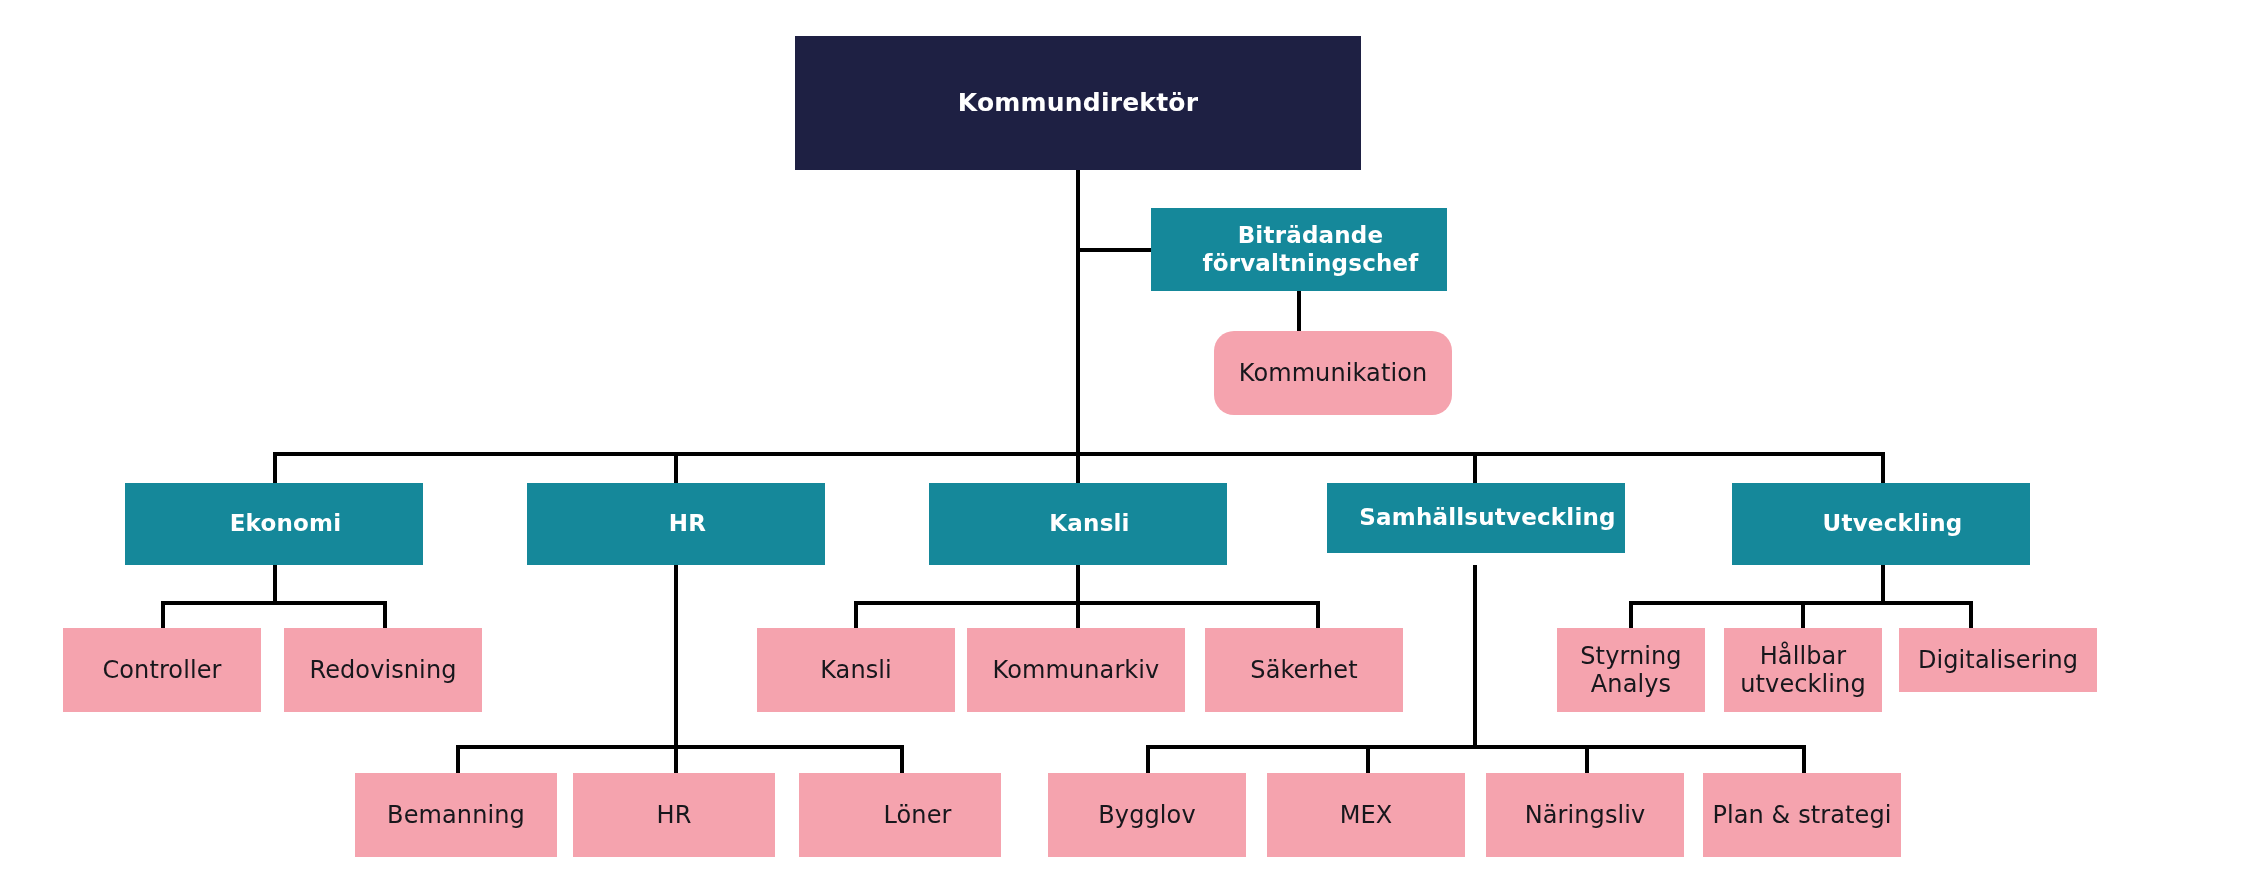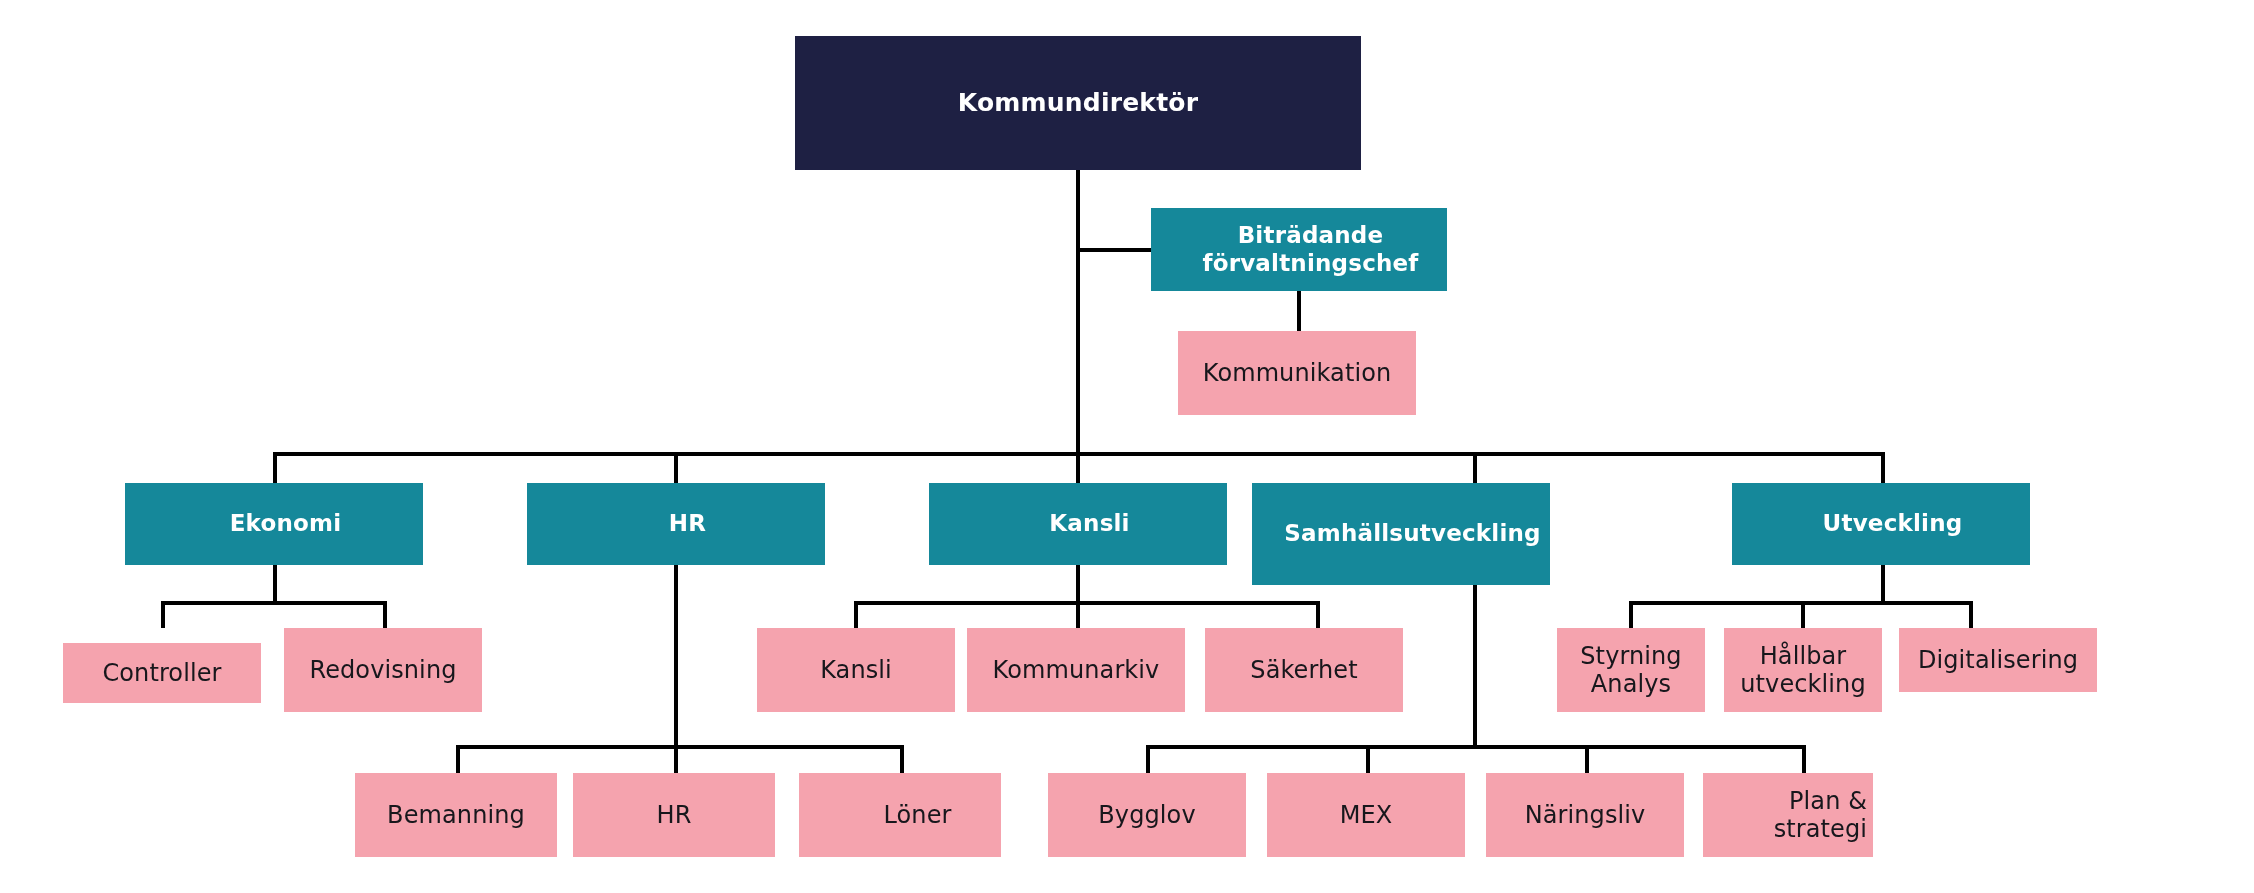--- a/index.html
+++ b/index.html
@@ -111,28 +111,28 @@
   <div class="conn v" style="left:1969px; top:601px; height:27px;"></div>
 
   <div class="node level0" style="left:795px; top:36px; width:566px; height:134px;">
     <span class="label">Kommundirektör</span>
   </div>
 
   <div class="node level1" style="left:1151px; top:208px; width:296px; height:83px;">
     <span class="label"><span>Biträdande</span><br><span>förvaltningschef</span></span>
   </div>
 
-  <div class="node leaf" style="left:1178px; top:331px; width:238px; height:84px;">
+  <div class="node leaf" style="left:1214px; top:331px; width:238px; height:84px;border-radius:20px;">
     <span class="label">Kommunikation</span>
   </div>
 
   <div class="node level1" style="left:125px; top:483px; width:298px; height:82px;">
     <span class="label">Ekonomi</span>
   </div>
-  <div class="node leaf" style="left:63px; top:628px; width:198px; height:60px;margin-top:15px;">
+  <div class="node leaf" style="left:63px; top:628px; width:198px; height:84px;">
     <span class="label">Controller</span>
   </div>
   <div class="node leaf" style="left:284px; top:628px; width:198px; height:84px;">
     <span class="label">Redovisning</span>
   </div>
 
   <div class="node level1" style="left:527px; top:483px; width:298px; height:82px;">
     <span class="label">HR</span>
   </div>
   <div class="node leaf" style="left:355px; top:773px; width:202px; height:84px;align-items:center;">
@@ -151,33 +151,33 @@
   <div class="node leaf" style="left:757px; top:628px; width:198px; height:84px;">
     <span class="label">Kansli</span>
   </div>
   <div class="node leaf" style="left:967px; top:628px; width:218px; height:84px;">
     <span class="label">Kommunarkiv</span>
   </div>
   <div class="node leaf" style="left:1197px; top:628px; width:198px; height:84px;margin-left:8px;">
     <span class="label">Säkerhet</span>
   </div>
 
-  <div class="node level1" style="left:1252px; top:483px; width:298px; height:102px;">
+  <div class="node level1" style="left:1327px; top:483px; width:298px; height:70px;">
     <span class="label">Samhällsutveckling</span>
   </div>
   <div class="node leaf" style="left:1048px; top:773px; width:198px; height:84px;">
     <span class="label">Bygglov</span>
   </div>
   <div class="node leaf" style="left:1267px; top:773px; width:198px; height:84px;">
     <span class="label">MEX</span>
   </div>
   <div class="node leaf" style="left:1486px; top:773px; width:198px; height:84px;">
     <span class="label">Näringsliv</span>
   </div>
-  <div class="node leaf" style="left:1703px; top:773px; width:170px; height:84px;text-align:right;">
+  <div class="node leaf" style="left:1703px; top:773px; width:198px; height:84px;">
     <span class="label">Plan &amp; strategi</span>
   </div>
 
   <div class="node level1" style="left:1732px; top:483px; width:298px; height:82px;">
     <span class="label">Utveckling</span>
   </div>
   <div class="node leaf" style="left:1557px; top:628px; width:148px; height:84px;">
     <span class="label">Styrning Analys</span>
   </div>
   <div class="node leaf" style="left:1724px; top:628px; width:158px; height:84px;">

